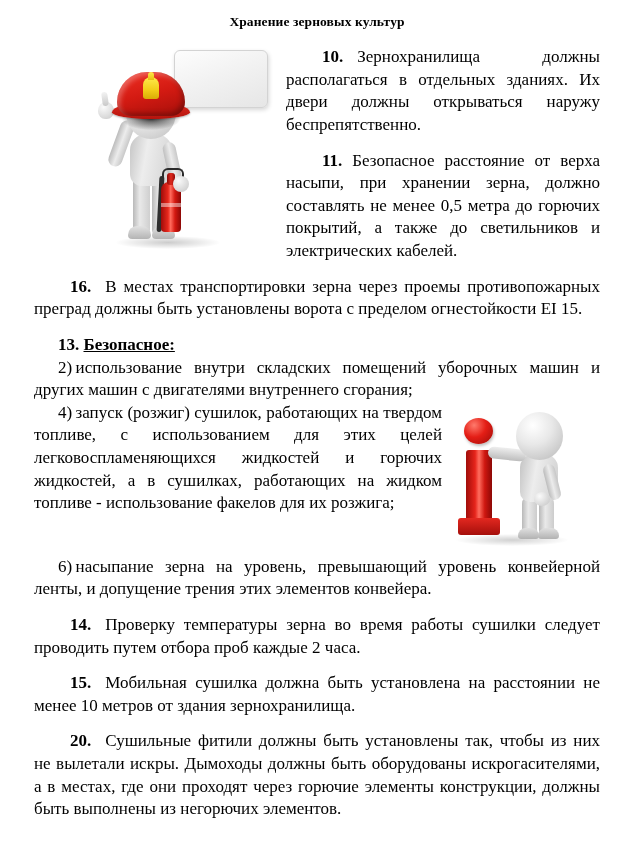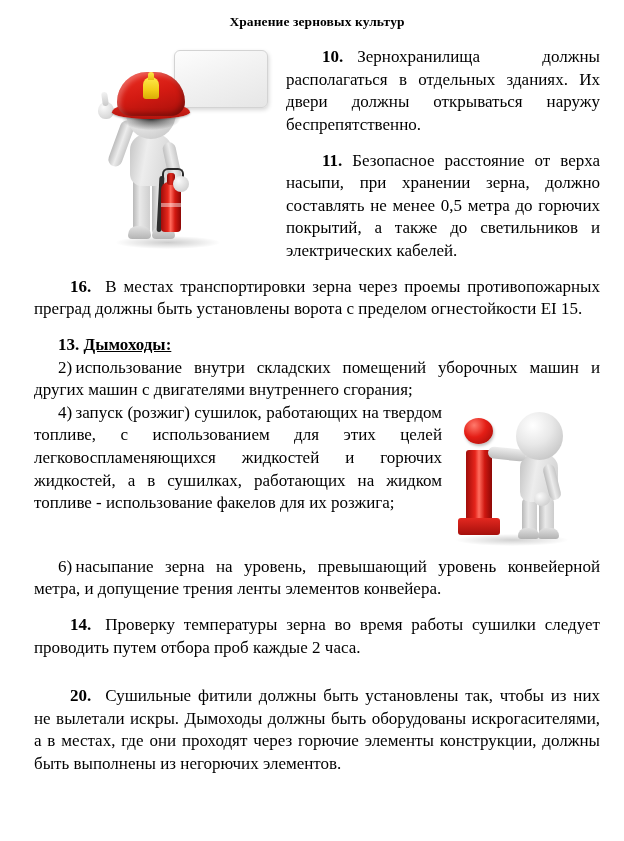--- a/index.html
+++ b/index.html
@@ -387,21 +387,21 @@
 
   <p class="para indent">
     <span class="num">16.</span><span class="num-sp"></span><span>В местах транспортировки зерна через проемы противопожарных преград должны быть установлены ворота с пределом огнестойкости EI 15.</span>
   </p>
 
   <div class="clear"></div>
   <div class="gap-md"></div>
 
   <p class="para sub">
     <span class="num">13.</span>
-    <span class="bold-underline">Дымоходы:</span>
+    <span class="bold-underline">Безопасное:</span>
   </p>
 
   <p class="para sub">
     <span>2)</span> <span>использование внутри складских помещений уборочных машин и других машин с двигателями внутреннего сгорания;</span>
   </p>
 
   <div class="fig-info">
     <div class="info-wrap">
       <div class="i-shadow"></div>
       <div class="i-dot"></div>
@@ -419,31 +419,34 @@
     </div>
   </div>
 
   <p class="para sub">
     <span>4)</span> <span>запуск (розжиг) сушилок, работающих на твердом топливе, с использованием для этих целей легковоспламеняющихся жидкостей и горючих жидкостей, а в сушилках, работающих на жидком топливе - использование факелов для их розжига;</span>
   </p>
 
   <div class="clear"></div>
 
   <p class="para sub">
-    <span>6)</span> <span>насыпание зерна на уровень, превышающий уровень конвейерной метра, и допущение трения ленты элементов конвейера.</span>
+    <span>6)</span> <span>насыпание зерна на уровень, превышающий уровень конвейерной ленты, и допущение трения этих элементов конвейера.</span>
   </p>
 
   <div class="gap-md"></div>
 
   <p class="para indent">
     <span class="num">14.</span><span class="num-sp"></span><span>Проверку температуры зерна во время работы сушилки следует проводить путем отбора проб каждые 2 часа.</span>
   </p>
 
   <div class="gap-md"></div>
 
+  <p class="para indent">
+    <span class="num">15.</span><span class="num-sp"></span><span>Мобильная сушилка должна быть установлена на расстоянии не менее 10 метров от здания зернохранилища.</span>
+  </p>
 
   <div class="gap-md"></div>
 
   <p class="para indent">
     <span class="num">20.</span><span class="num-sp"></span><span>Сушильные фитили должны быть установлены так, чтобы из них не вылетали искры. Дымоходы должны быть оборудованы искрогасителями, а в местах, где они проходят через горючие элементы конструкции, должны быть выполнены из негорючих элементов.</span>
   </p>
 
 </div>
 
 </body></html>

